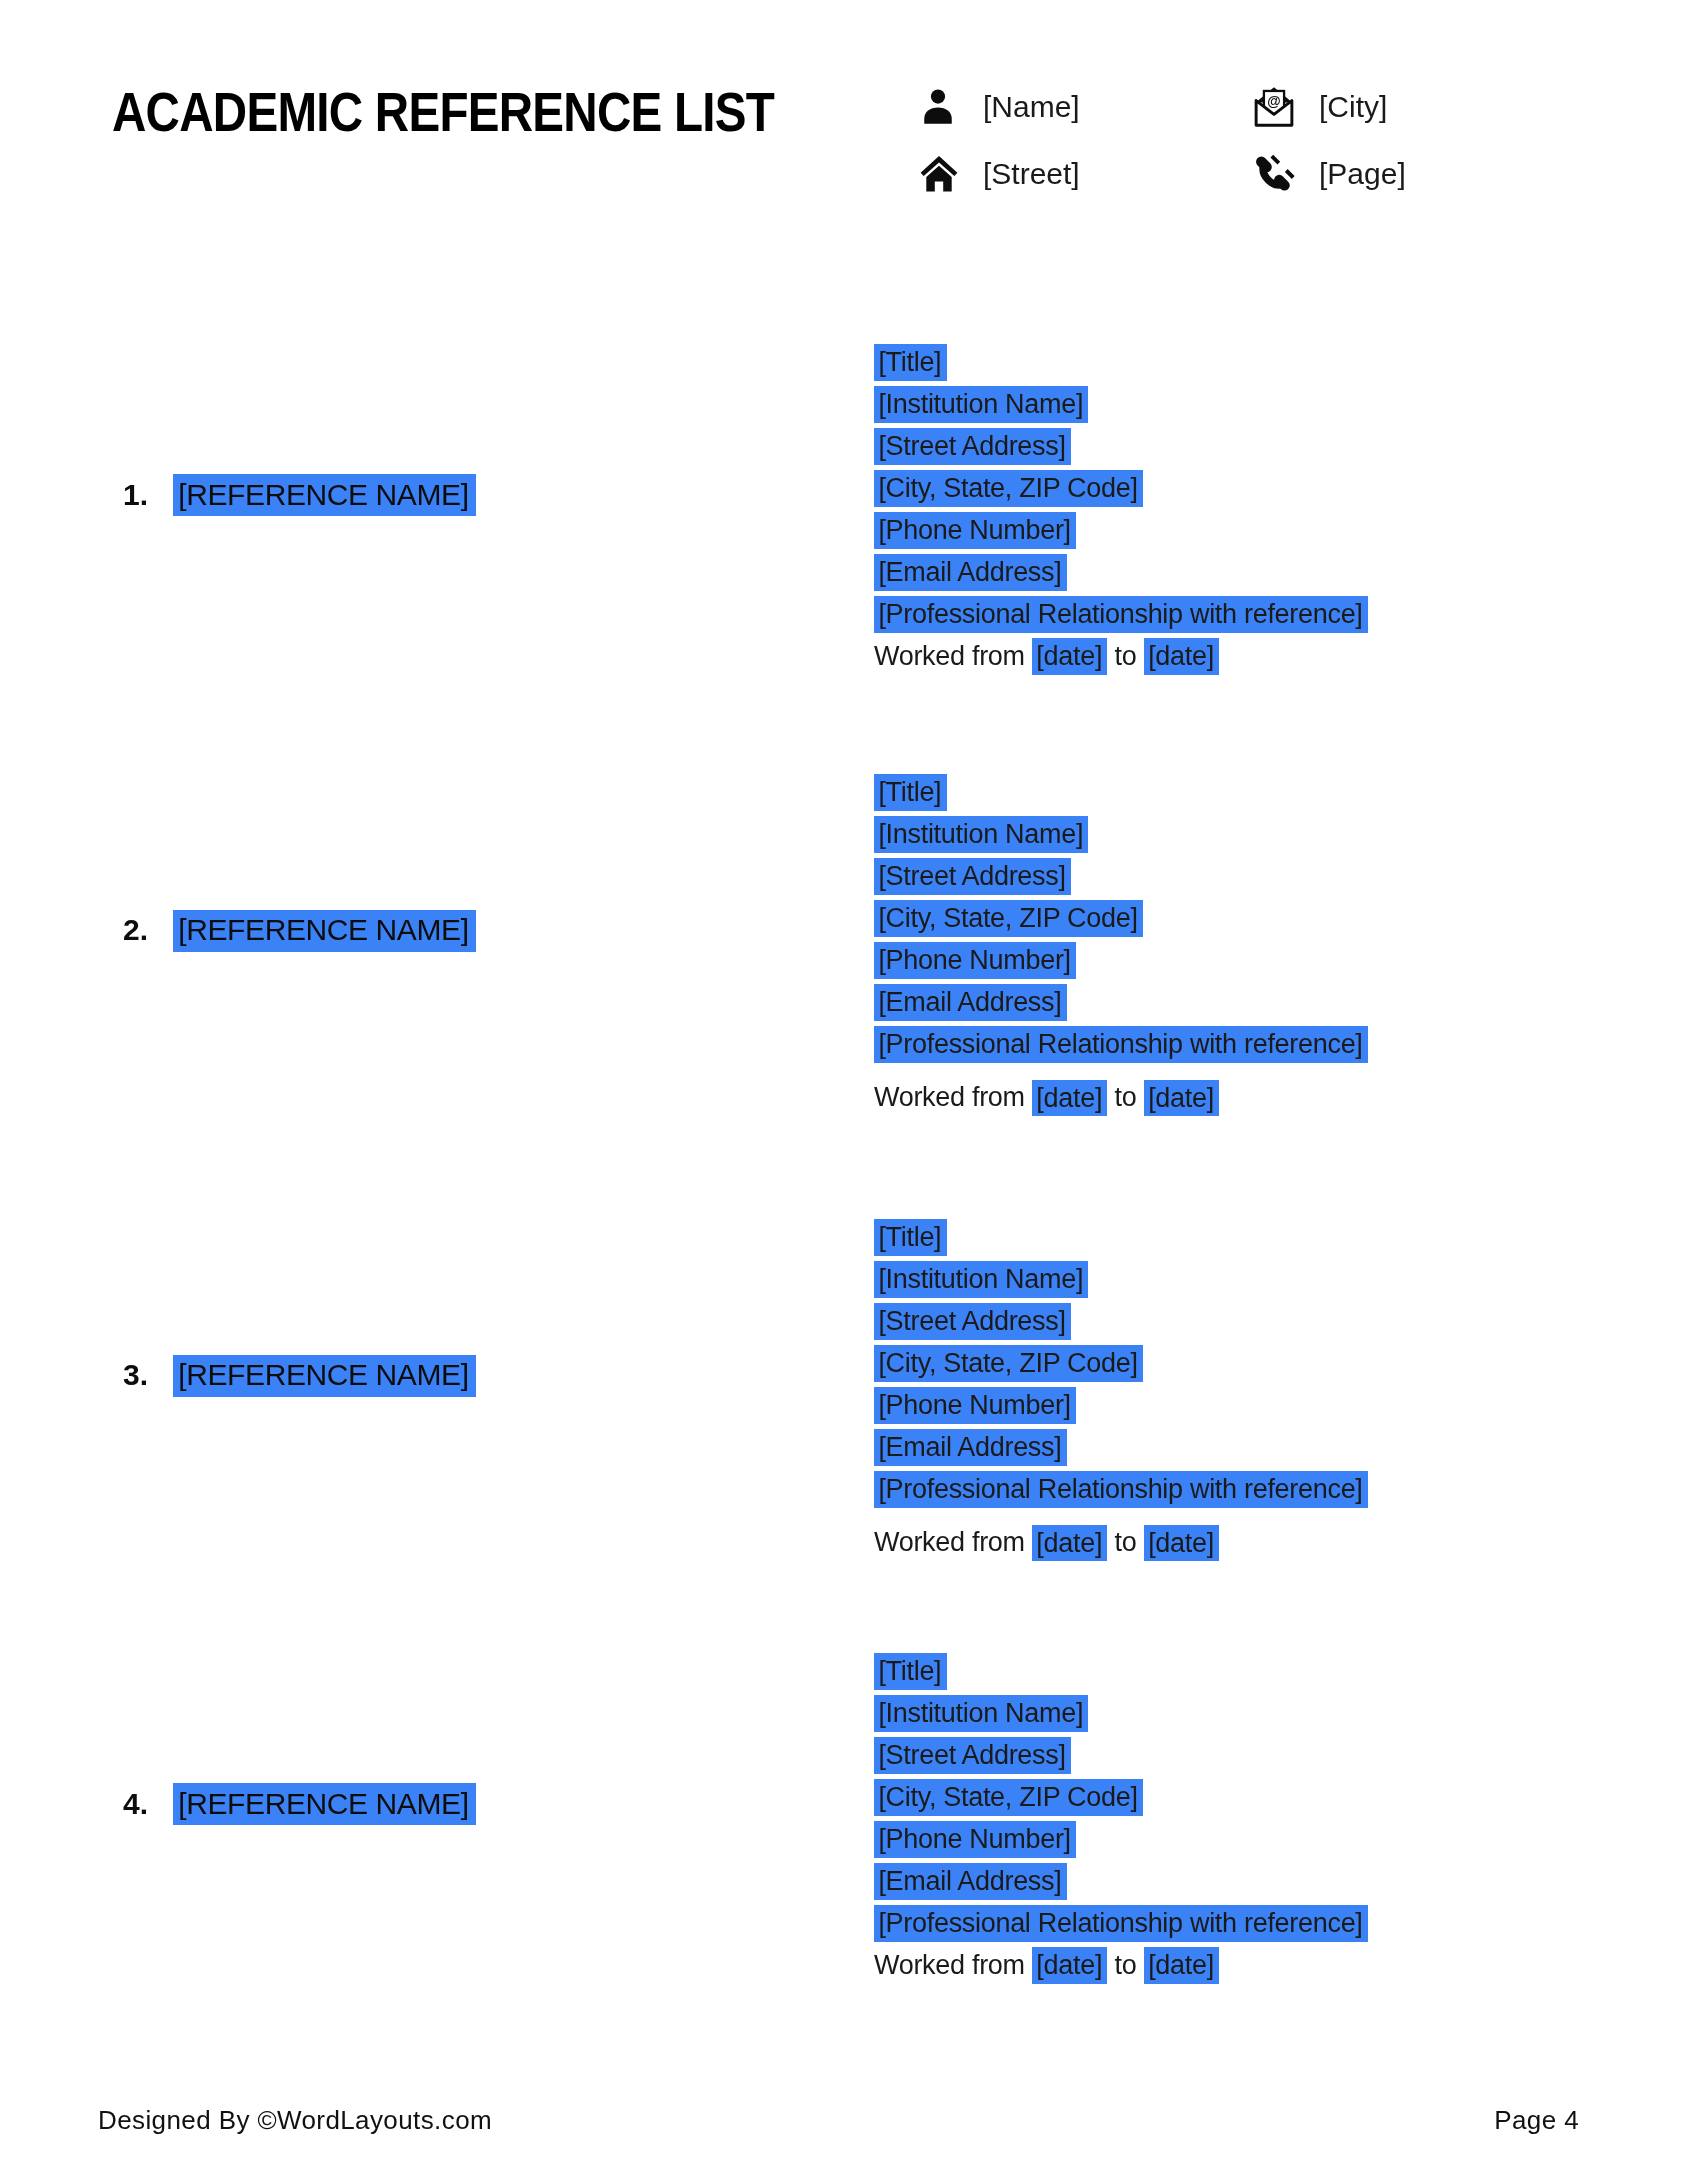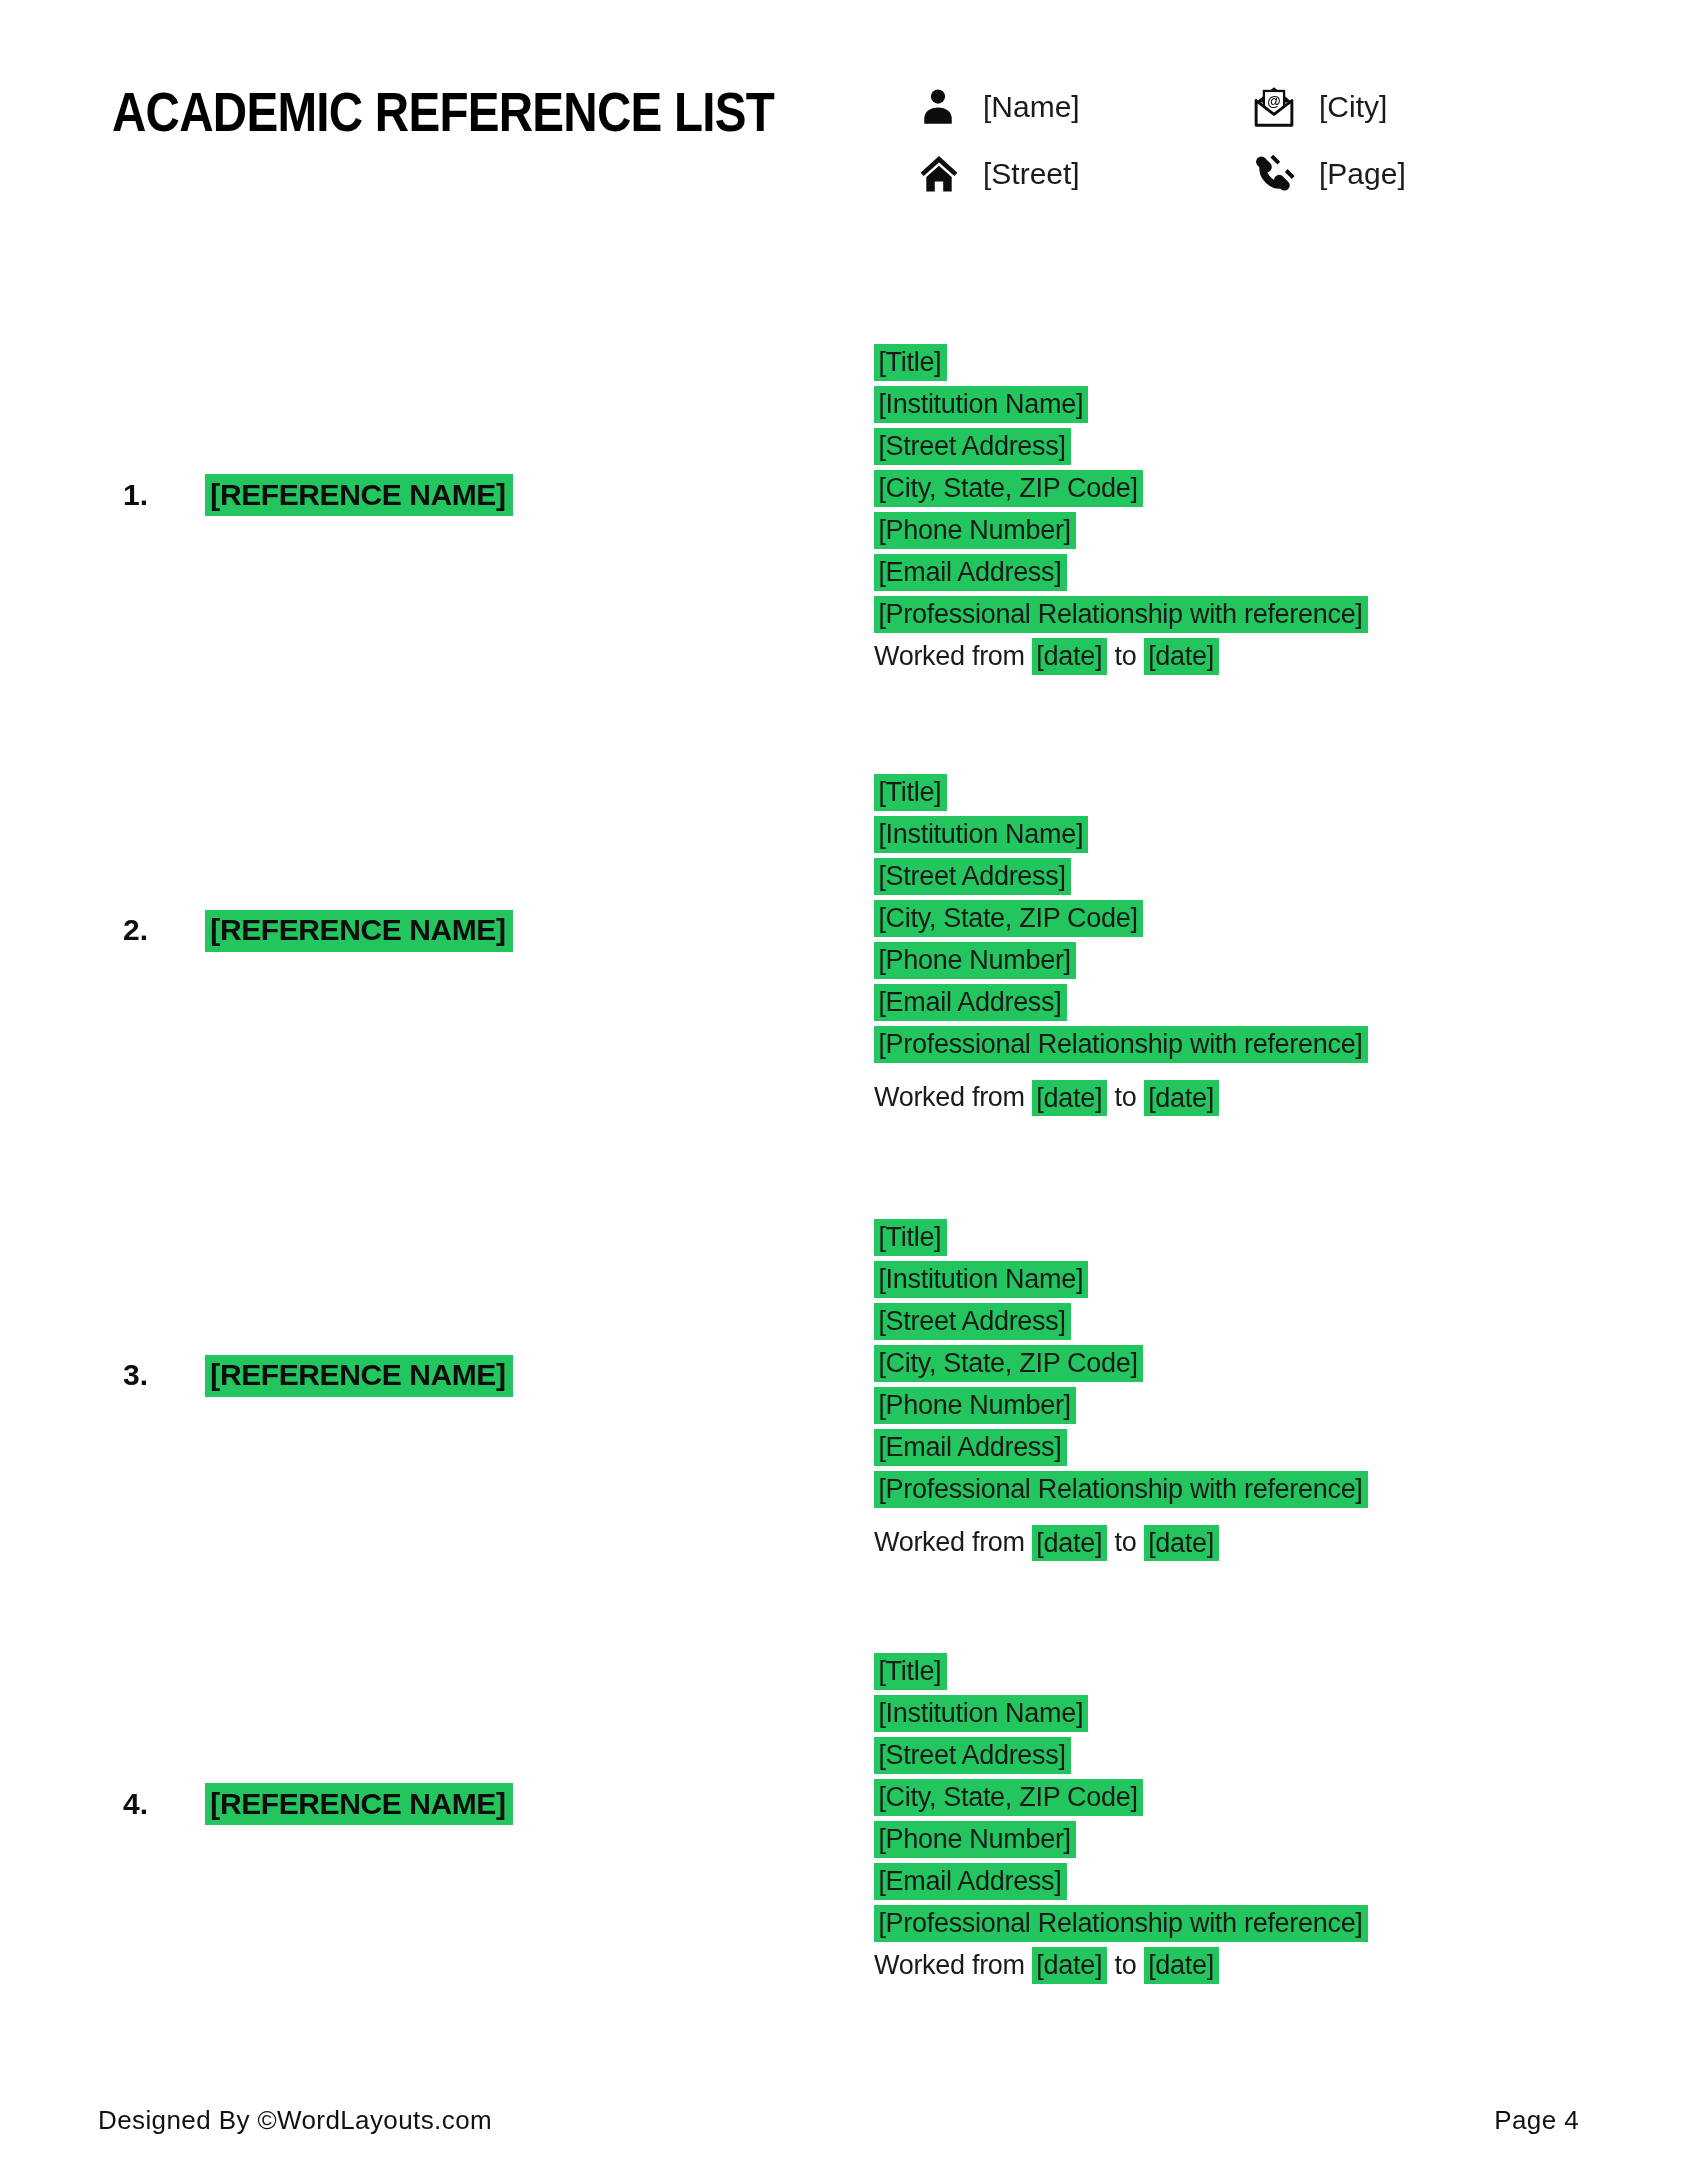--- a/index.html
+++ b/index.html
@@ -43,33 +43,32 @@
   .entry .left {
     width: 751px; flex: 0 0 751px;
     display: flex; align-items: baseline;
     position: relative; top: -14px;
   }
   .entry .num {
     display: inline-block; width: 50px;
     font-size: 30px; font-weight: 700; color: #0d0d0d;
   }
   .entry .name {
-    font-size: 30px; font-weight: 700; color: #0d0d0d;
+    font-size: 30px; font-weight: 400; color: #0d0d0d;
     letter-spacing: -0.4px;
     padding: 3.5px 7px 4.4px 5.3px;
-    margin-left: 32px;
   }
   .entry .right { flex: 1 1 auto; }
   .line {
     height: 42px; line-height: 42px;
     font-size: 27px; letter-spacing: -0.3px;
     white-space: nowrap;
   }
   .line.worked.gap { margin-top: 11.4px; }
-  .hl { background: #22c55e; padding: 2.6px 5.3px 3.5px 4.4px; }
+  .hl { background: #3b82f6; padding: 2.6px 5.3px 3.5px 4.4px; }
 
   
   .footer {
     position: absolute; left: 98px; right: 106px; top: 2105px;
     display: flex; justify-content: space-between; align-items: baseline;
     font-size: 26px; letter-spacing: 0.4px; color: #111;
   }
 </style>
 </head>
 <body>

